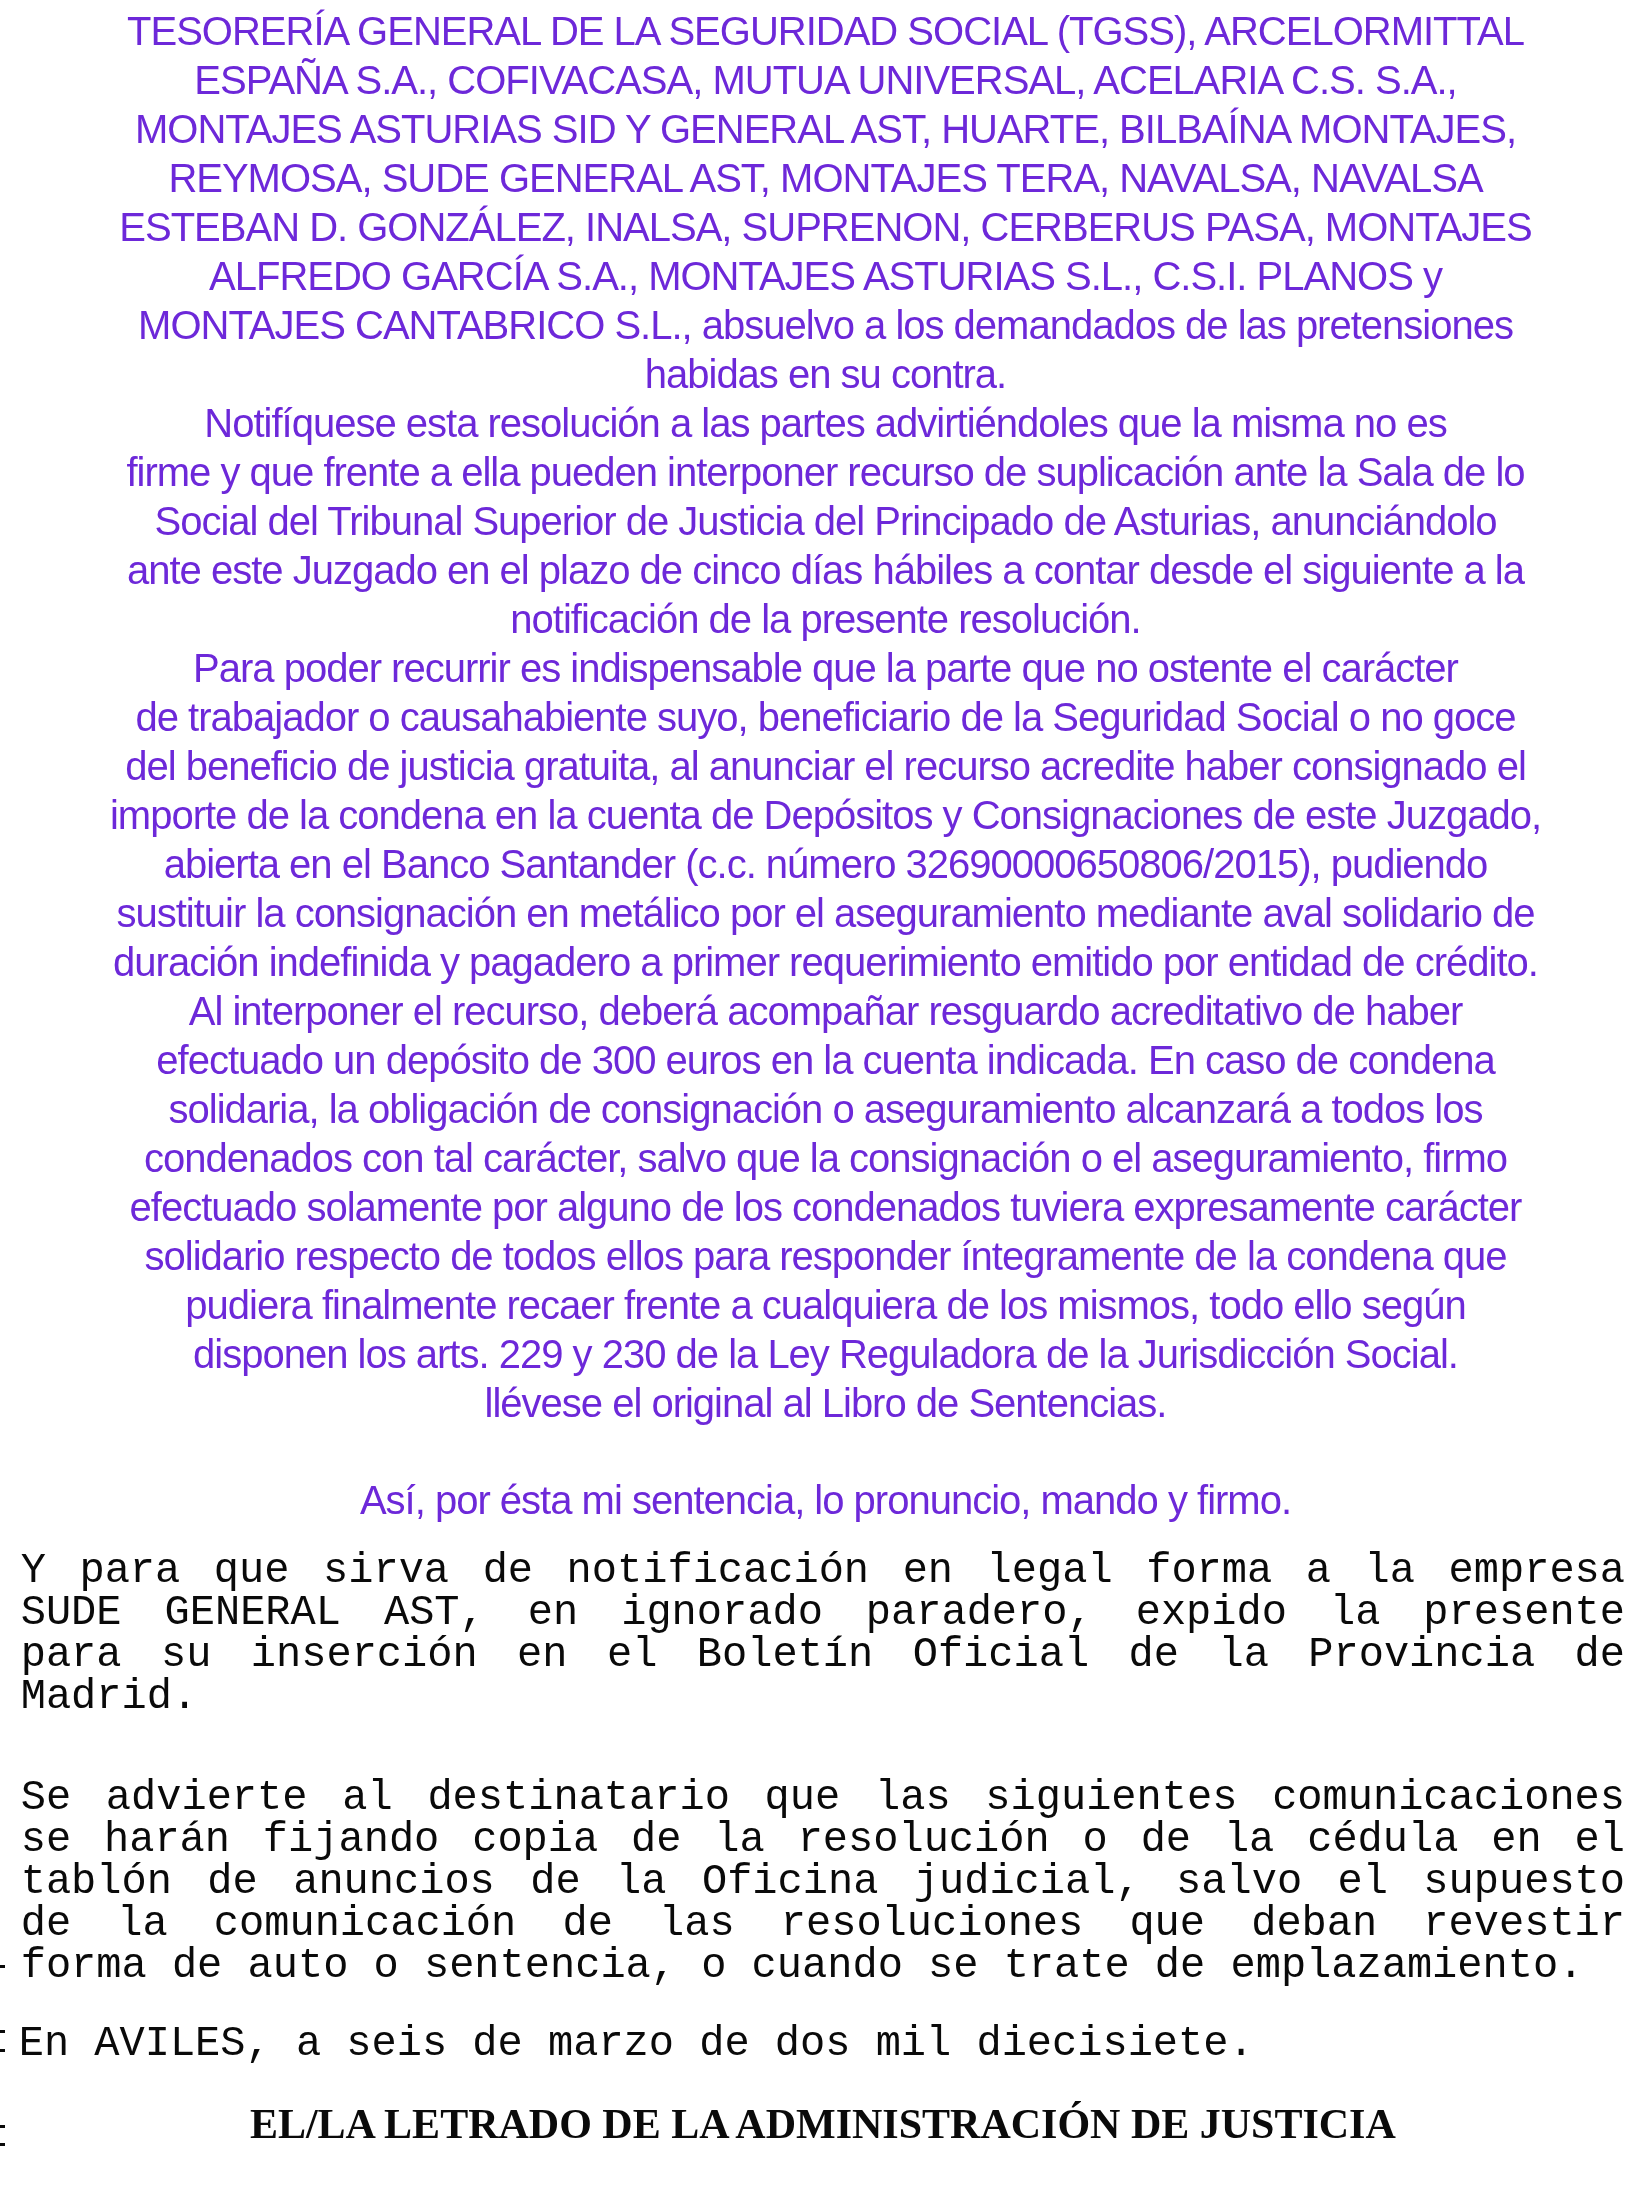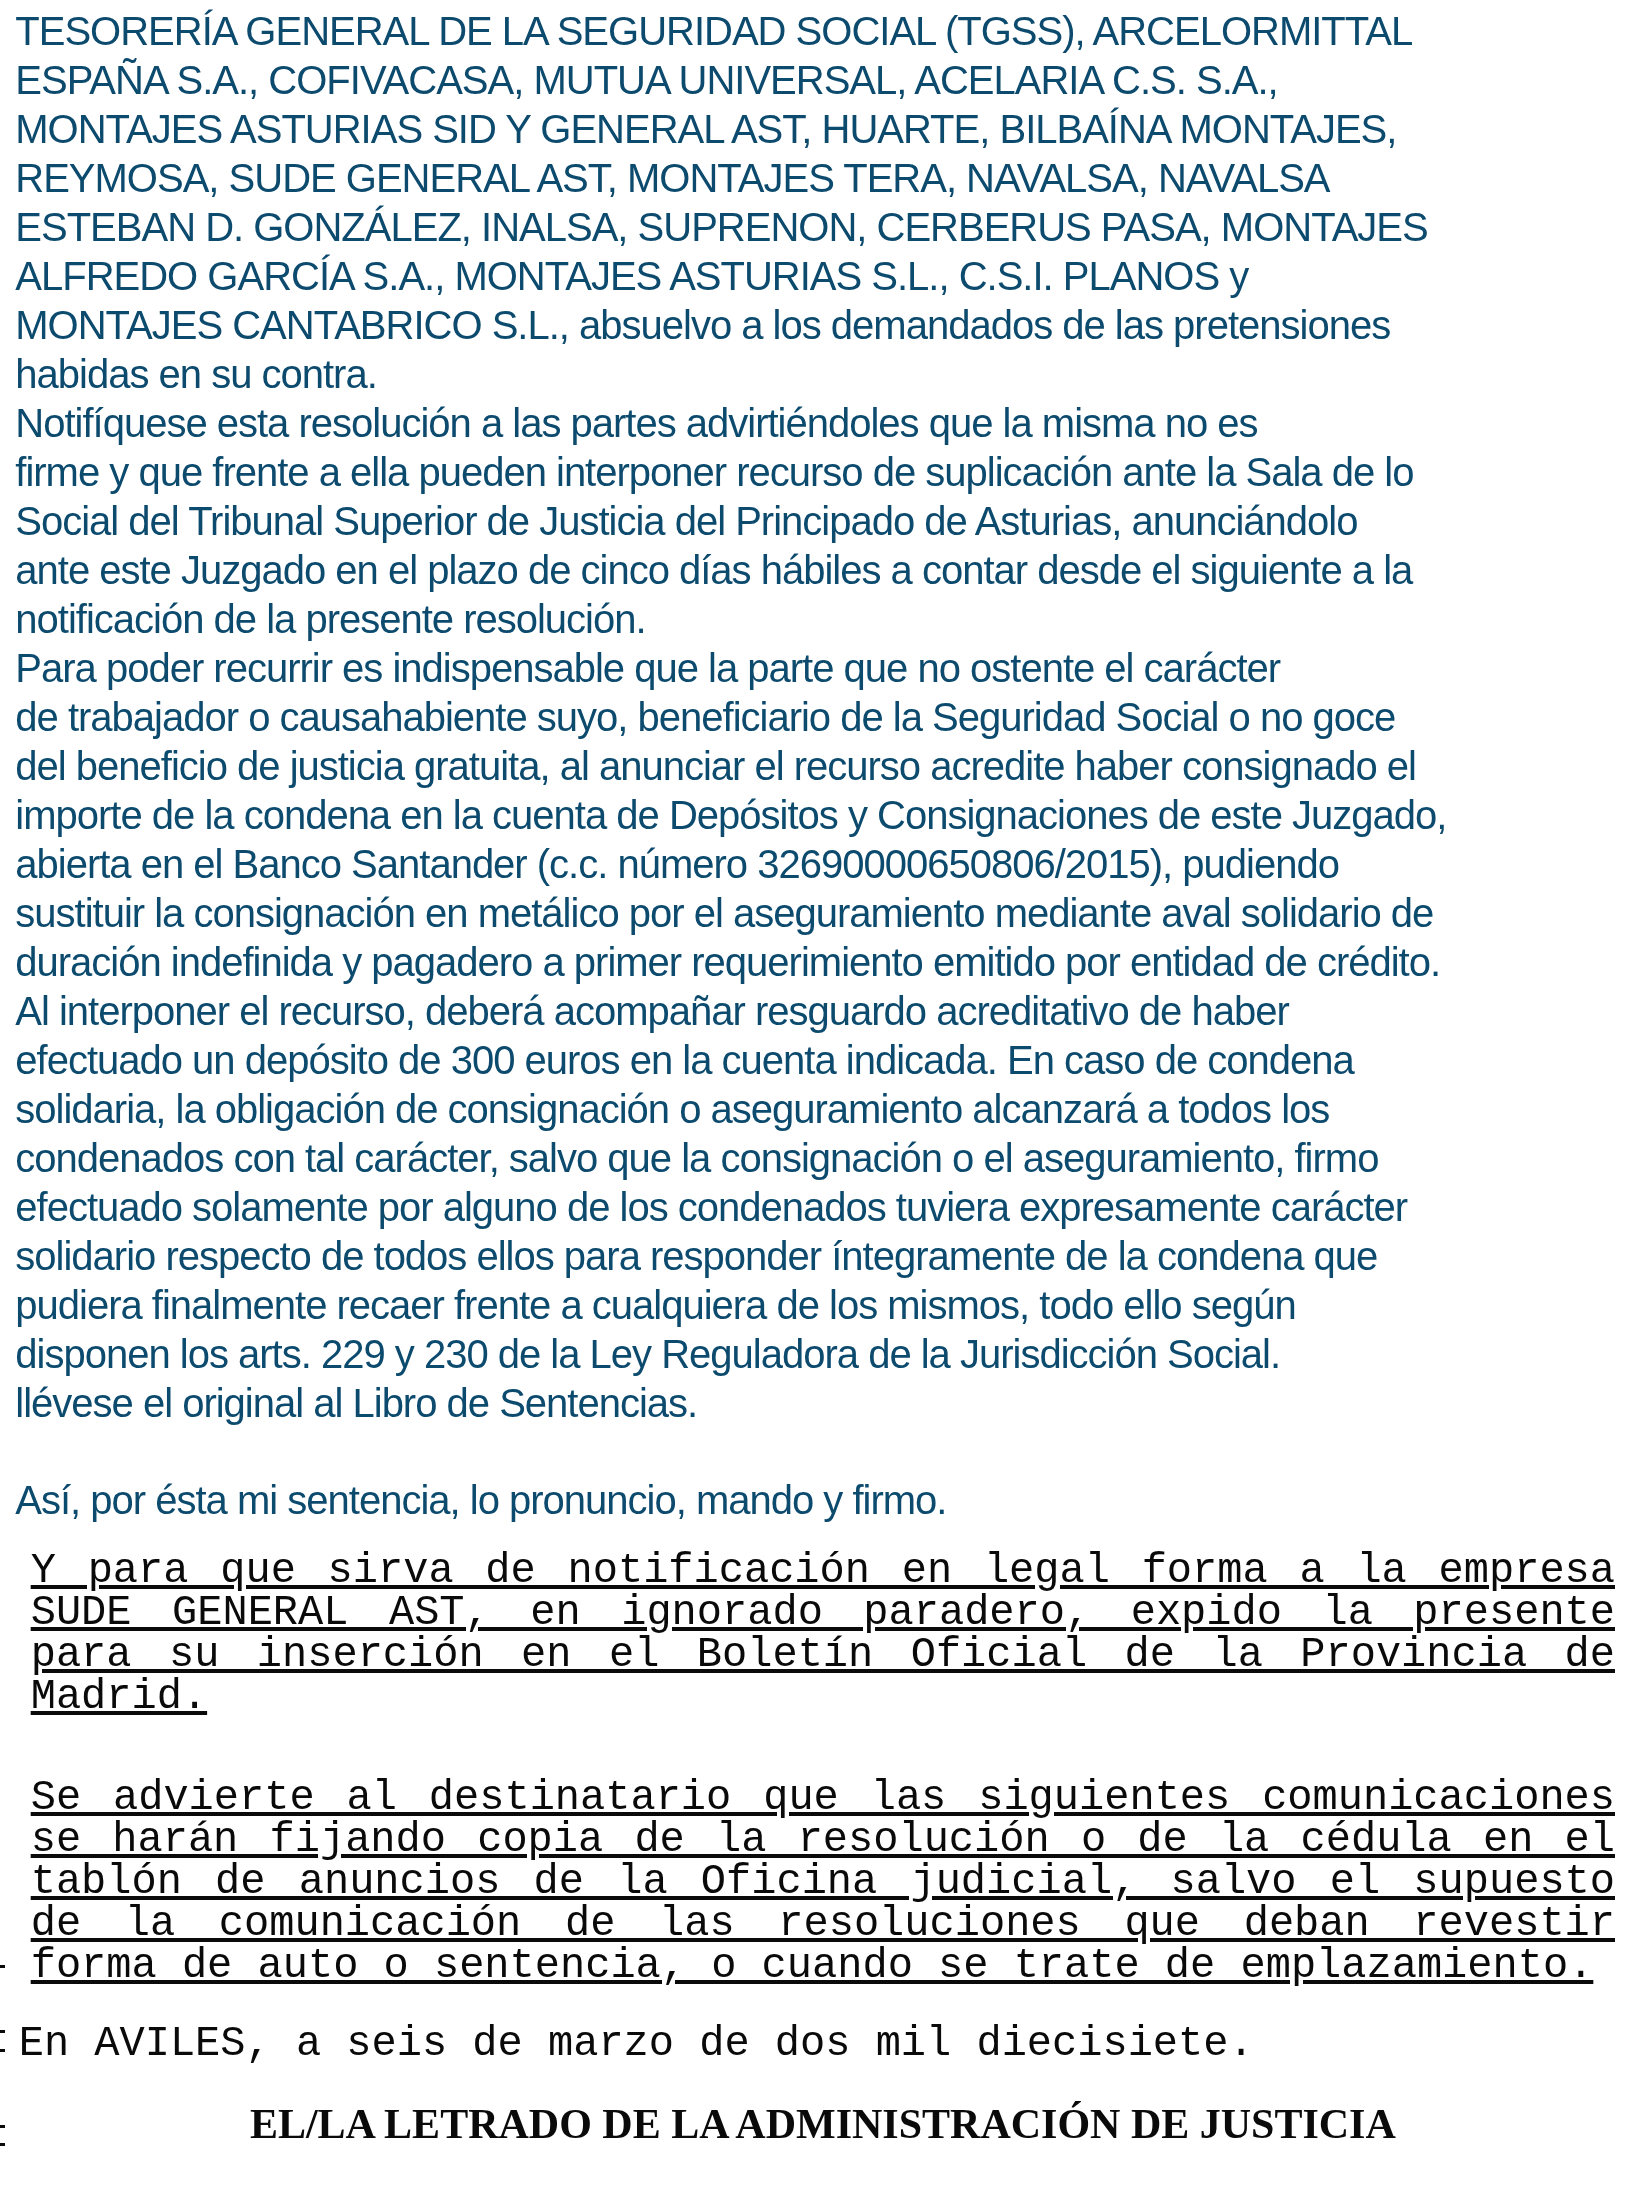--- a/index.html
+++ b/index.html
@@ -15,35 +15,36 @@
   .sans-block {
     padding: 6.8px 15.3px 0 15.3px;
   }
   .sans-line {
     font-family: "Liberation Sans", sans-serif;
     font-size: 40px;
     line-height: 49px;
     letter-spacing: -1px;
     white-space: nowrap;
     overflow: hidden;
-    color: #0c4a6e;
+    color: #6d28d9;
+    text-align: center;
   }
   .closing-block {
     padding: 0 15.3px;
     margin-top: 48px;
   }
   
   .mono-block {
     padding-left: 18.7px;
     padding-right: 24px;
     font-family: "Liberation Mono", "DejaVu Sans Mono", monospace;
     font-size: 42px;
     color: #0a0a0a;
   }
-  .mono-par { margin: 12px; text-decoration: underline; }
+  .mono-par { margin: 2px; }
   .mono-par .mono-line {
     line-height: 42px;
     text-align: justify;
     text-align-last: justify;
   }
   .mono-par .mono-line:last-child {
     text-align-last: auto;
   }
   .mono-p1 { margin-top: 25.5px; }
   .mono-p2 { margin-top: 59px; }

